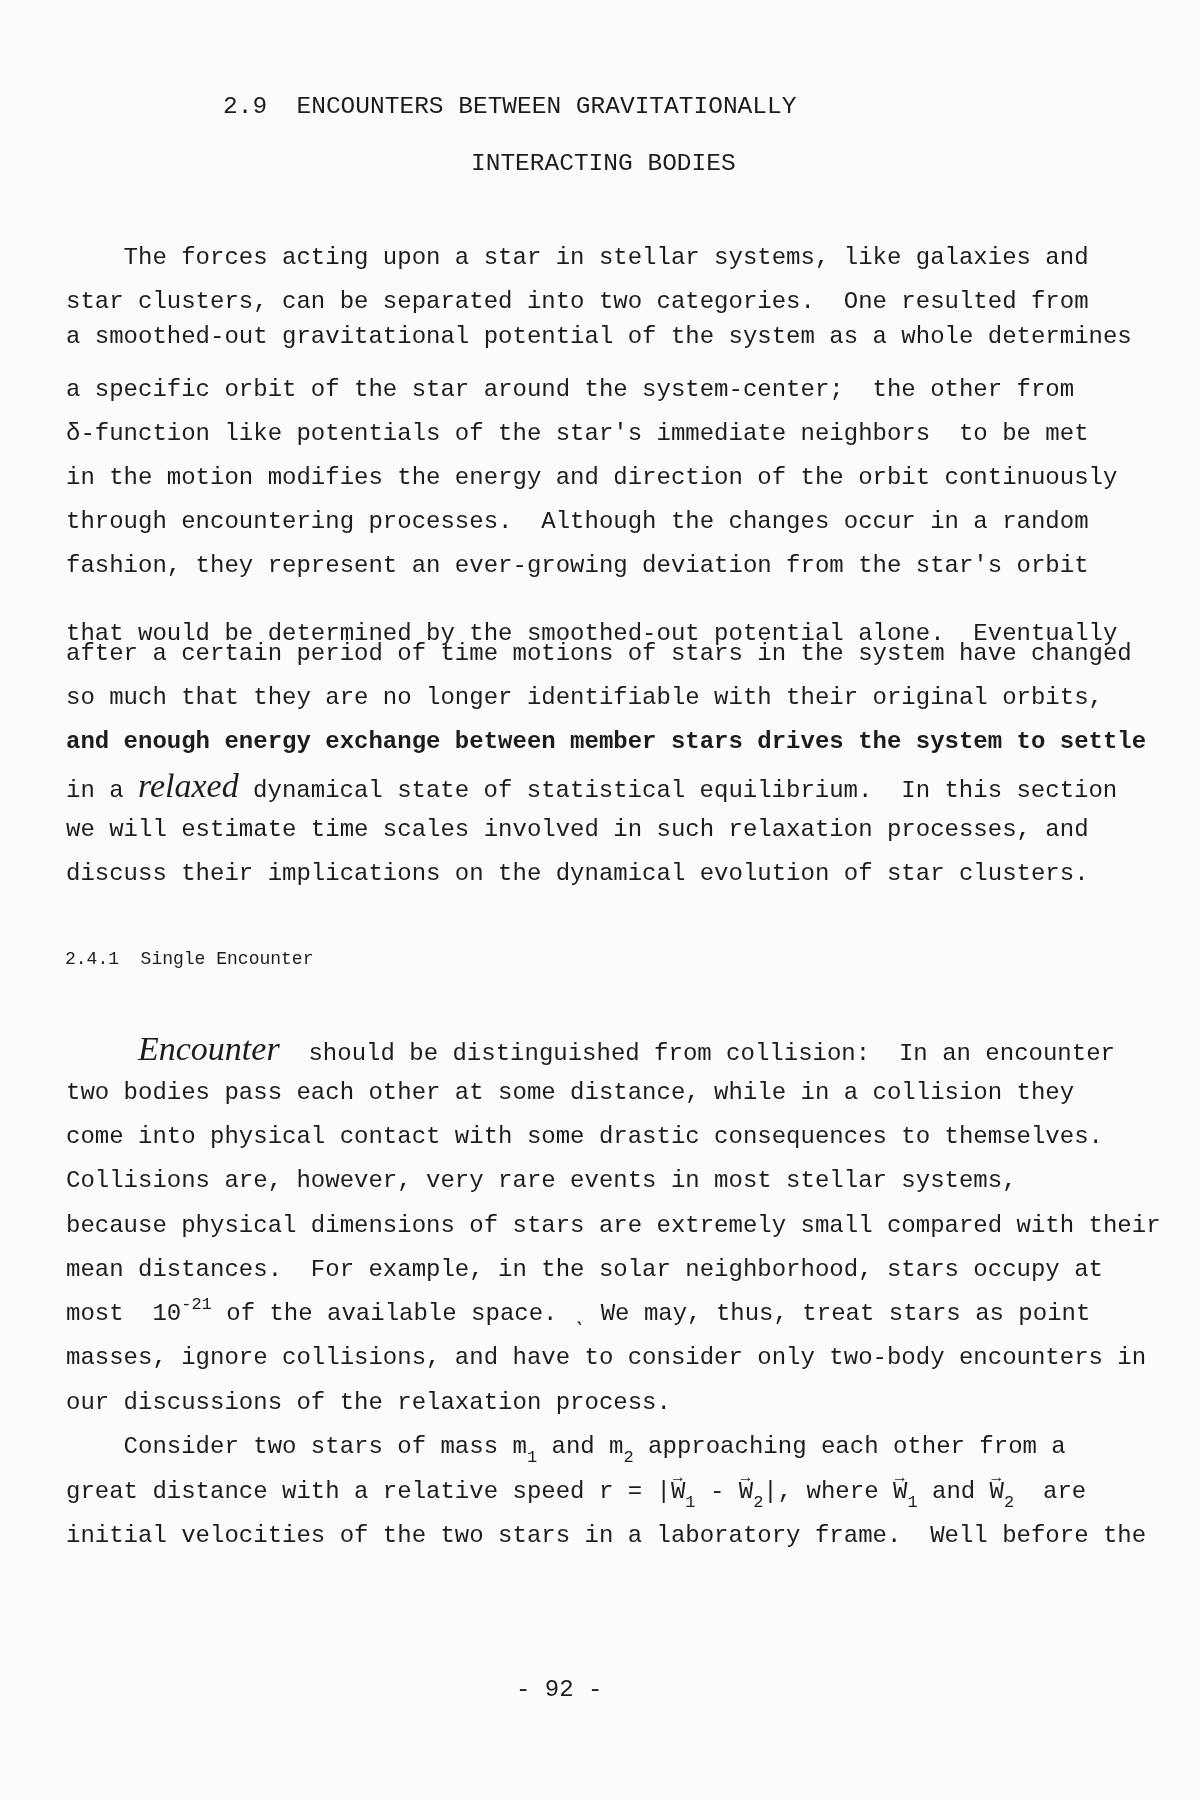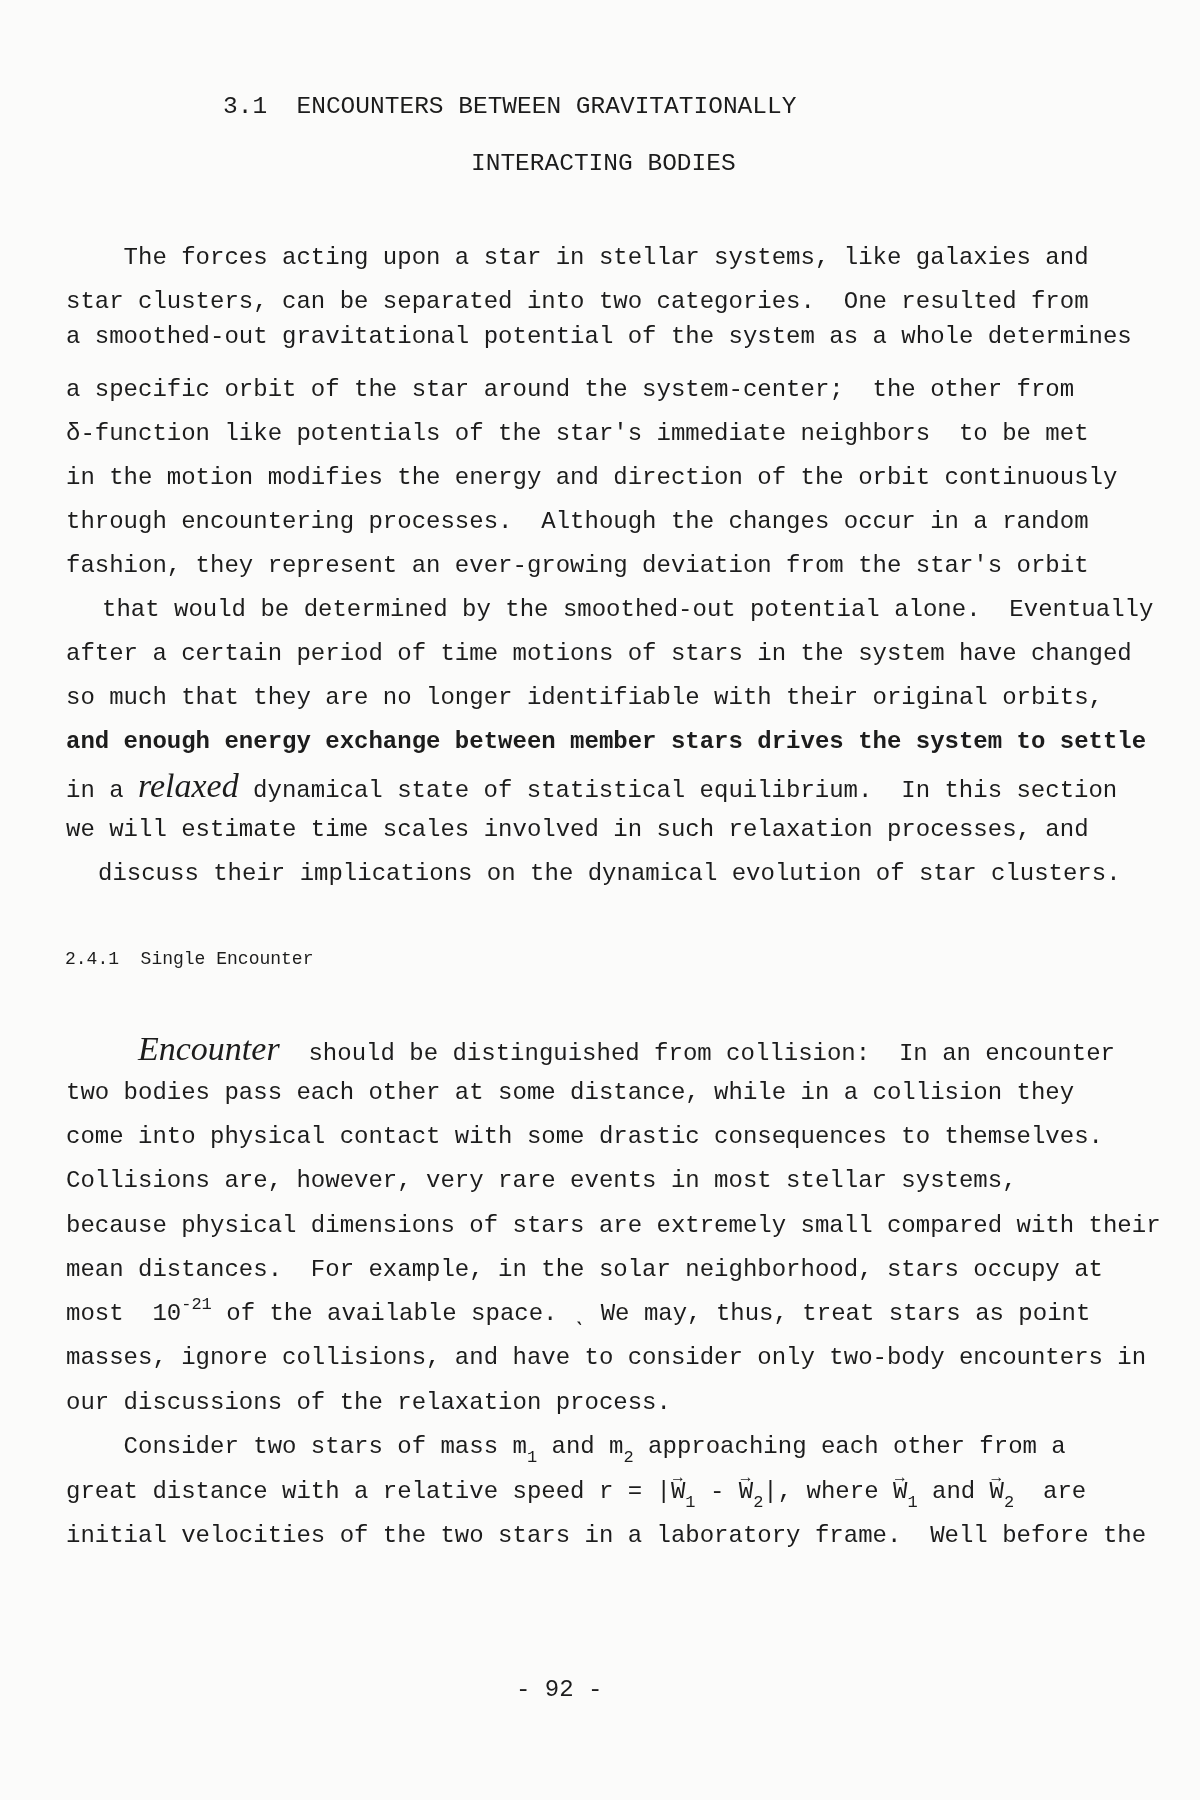--- a/index.html
+++ b/index.html
@@ -30,39 +30,39 @@
       position: absolute; left: 2px; top: -14px;
       font-size: 16px;
     }
     .pagenum { position: absolute; left: 516px; top: 1676px; font-size: 24px; white-space: pre; }
   </style>
 </head>
 <body>
 
 <div>
 
-  <div class="line title" style="left:223px; top:92px;">3.1  ENCOUNTERS BETWEEN GRAVITATIONALLY</div>
+  <div class="line title" style="left:223px; top:92px;">2.9  ENCOUNTERS BETWEEN GRAVITATIONALLY</div>
   <div class="line title" style="left:471px; top:149px;">INTERACTING BODIES</div>
 
   <div>
     <div class="line" style="top:243px;">    The forces acting upon a star in stellar systems, like galaxies and</div>
     <div class="line" style="top:287px;">star clusters, can be separated into two categories.  One resulted from</div>
     <div class="line" style="top:322px;">a smoothed-out gravitational potential of the system as a whole determines</div>
     <div class="line" style="top:375px;">a specific orbit of the star around the system-center;  the other from</div>
     <div class="line" style="top:419px;">δ-function like potentials of the star's immediate neighbors  to be met</div>
     <div class="line" style="top:463px;">in the motion modifies the energy and direction of the orbit continuously</div>
     <div class="line" style="top:507px;">through encountering processes.  Although the changes occur in a random</div>
     <div class="line" style="top:551px;">fashion, they represent an ever-growing deviation from the star's orbit</div>
-    <div class="line" style="top:595px;margin-left:36px;">that would be determined by the smoothed-out potential alone.  Eventually</div>
+    <div class="line" style="top:619px;">that would be determined by the smoothed-out potential alone.  Eventually</div>
     <div class="line" style="top:639px;text-align:center;">after a certain period of time motions of stars in the system have changed</div>
     <div class="line" style="top:683px;">so much that they are no longer identifiable with their original orbits,</div>
     <div class="line" style="top:727px;font-weight:bold;">and enough energy exchange between member stars drives the system to settle</div>
     <div class="line" style="top:771px;"><span>in a </span><span class="it">relaxed</span><span> dynamical state of statistical equilibrium.  In this section</span></div>
     <div class="line" style="top:815px;">we will estimate time scales involved in such relaxation processes, and</div>
-    <div class="line" style="top:859px;margin-left:32px;">discuss their implications on the dynamical evolution of star clusters.</div>
+    <div class="line" style="top:859px;">discuss their implications on the dynamical evolution of star clusters.</div>
   </div>
 
   <div class="line subhead" style="left:65px; top:944px;">2.4.1  Single Encounter</div>
 
   <div>
     <div class="line" style="left:138px; top:1034px;"><span class="it">Encounter</span><span>  should be distinguished from collision:  In an encounter</span></div>
     <div class="line" style="top:1078px;">two bodies pass each other at some distance, while in a collision they</div>
     <div class="line" style="top:1122px;">come into physical contact with some drastic consequences to themselves.</div>
     <div class="line" style="top:1166px;">Collisions are, however, very rare events in most stellar systems,</div>
     <div class="line" style="top:1211px;">because physical dimensions of stars are extremely small compared with their</div>

